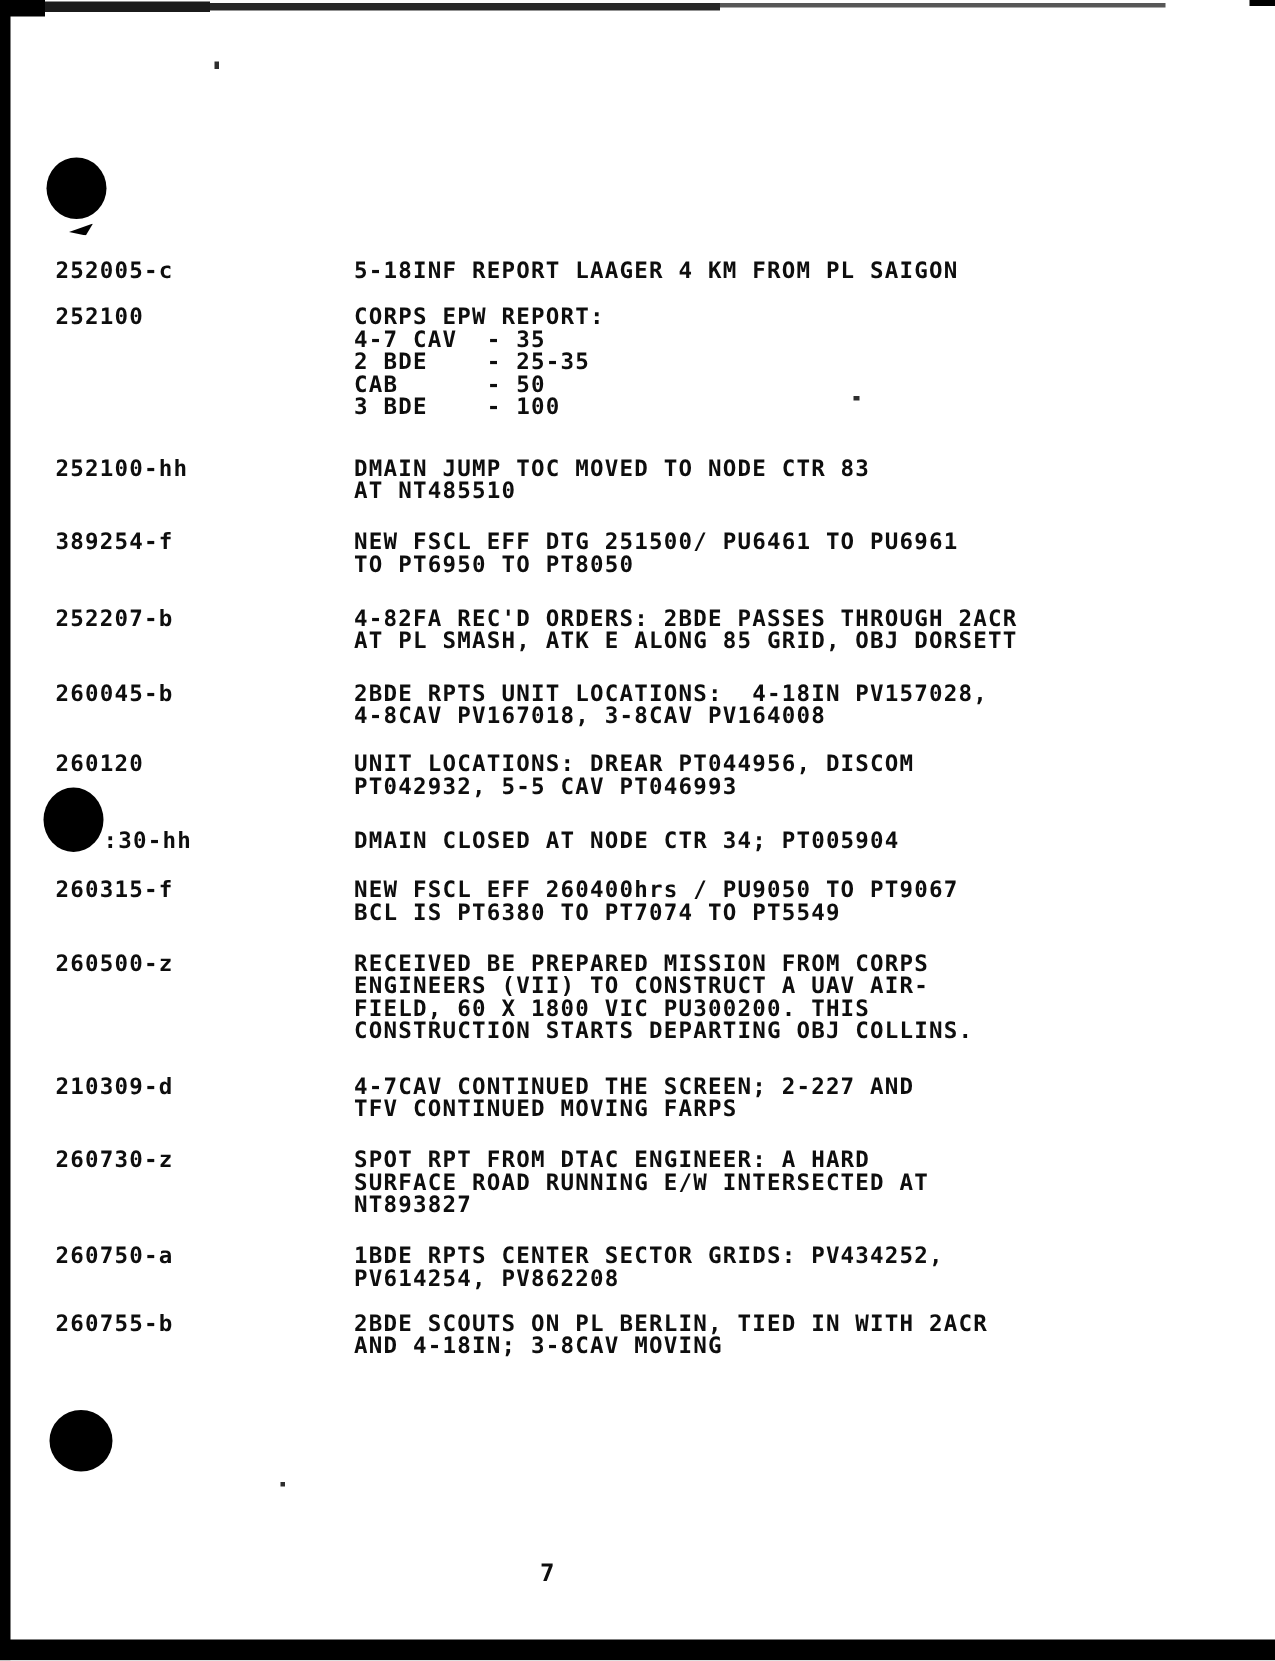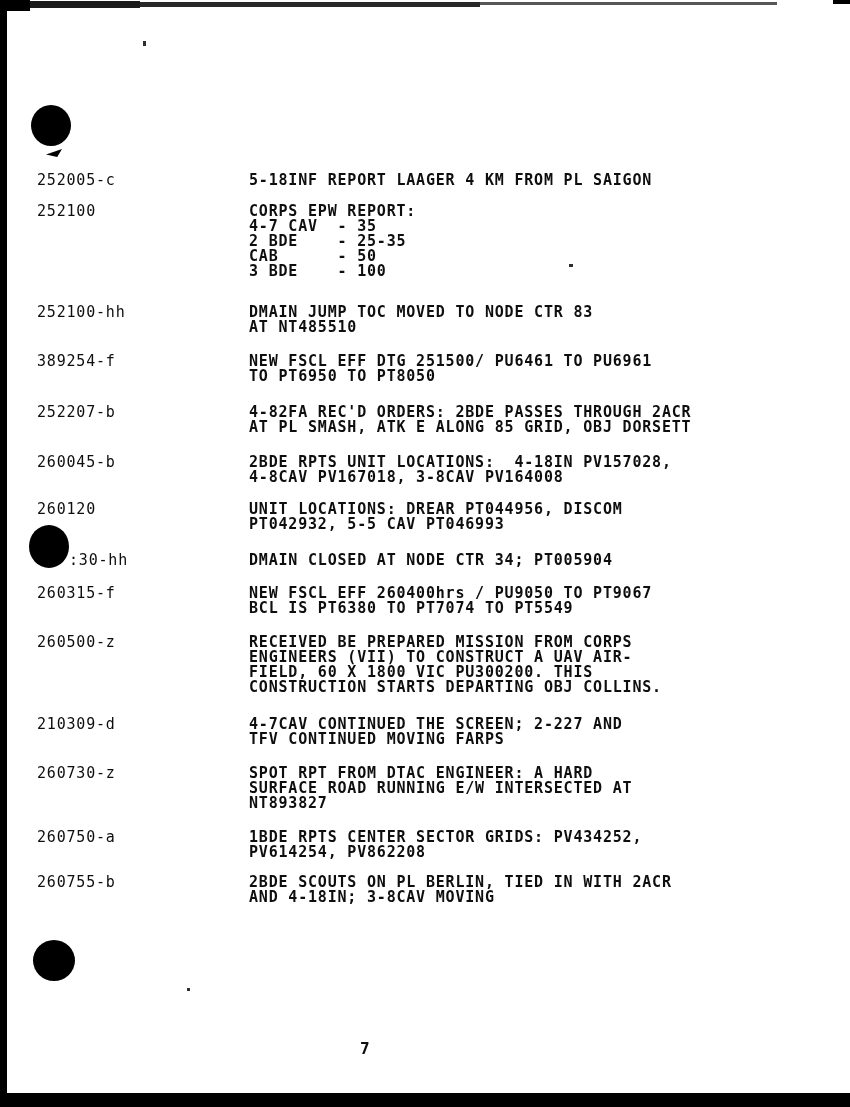--- a/index.html
+++ b/index.html
@@ -35,28 +35,27 @@
   }
   .speck { position:absolute; background:#2e2e2e; }
   .speck-1 { left:143px; top:41px;  width:3px; height:5px; }
   .speck-2 { left:569px; top:264px; width:4px; height:3px; }
   .speck-3 { left:187px; top:988px; width:3px; height:3px; }
   
   .log { position:absolute; left:0; top:0; width:850px; height:1107px; }
   .entry { position:absolute; left:0; right:0; }
   .entry .code {
     position:absolute; left:37px; top:0;
-    font-size:15px; font-weight:400; line-height:15px; letter-spacing:0.8px;
+    font-size:15px; font-weight:700; line-height:15px; letter-spacing:0.8px;
     white-space:pre;
   }
   .entry .text {
     position:absolute; left:236px; top:0;
     font-size:15px; font-weight:700; line-height:15px; letter-spacing:0.8px;
     white-space:pre;
-    margin-left:13px;
   }
   
   .log .entry:nth-of-type(8) .code { left:69px; }
   .page-number {
     position:absolute; left:360px; top:1039px;
     font-size:16px; font-weight:700; letter-spacing:1px;
   }
 </style>
 </head>
 <body>

